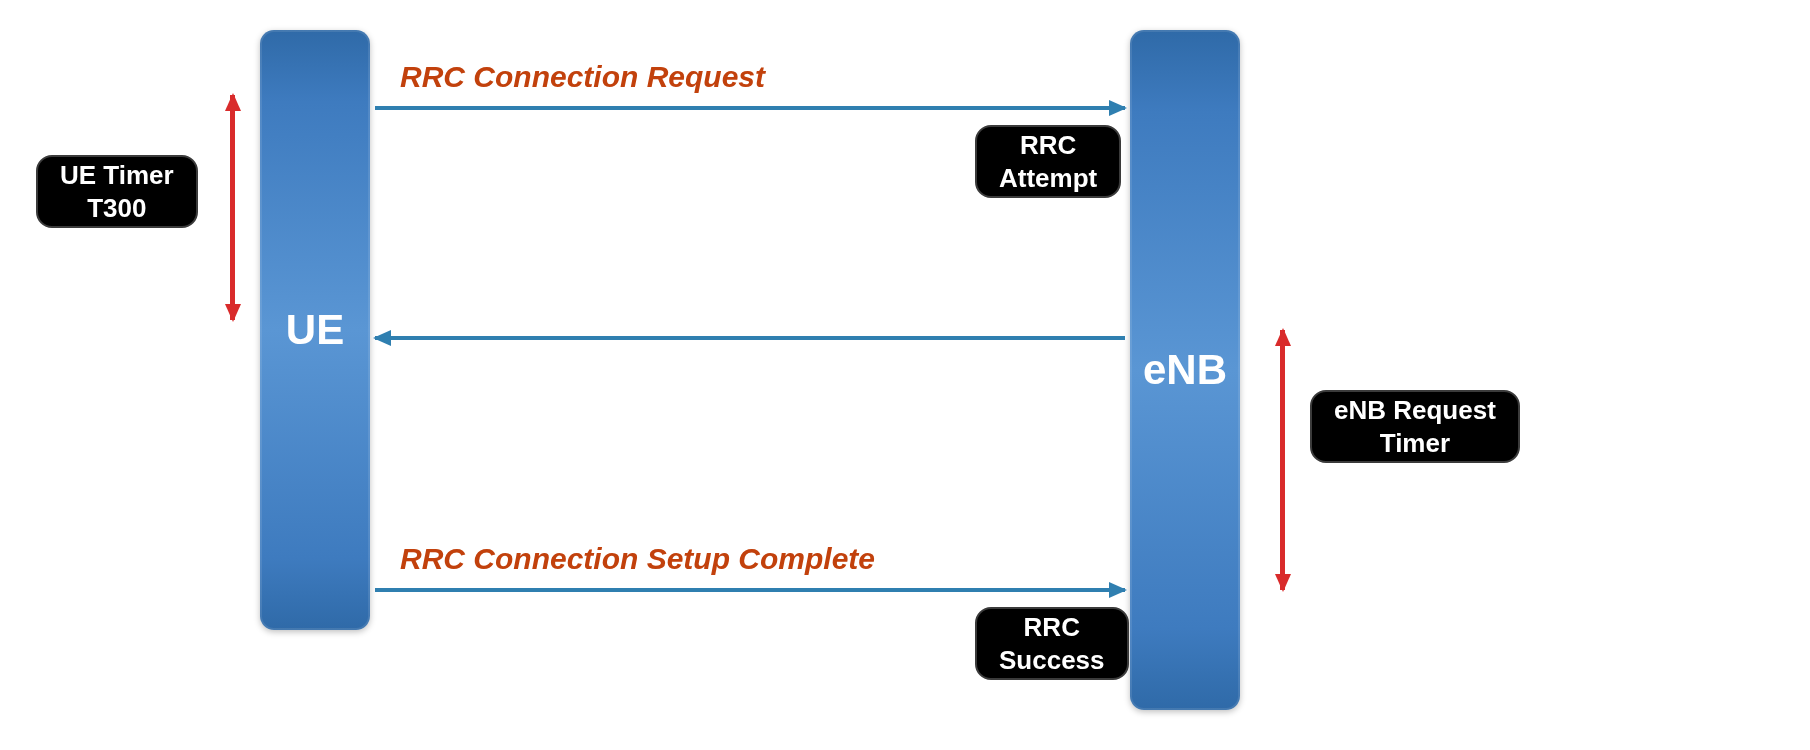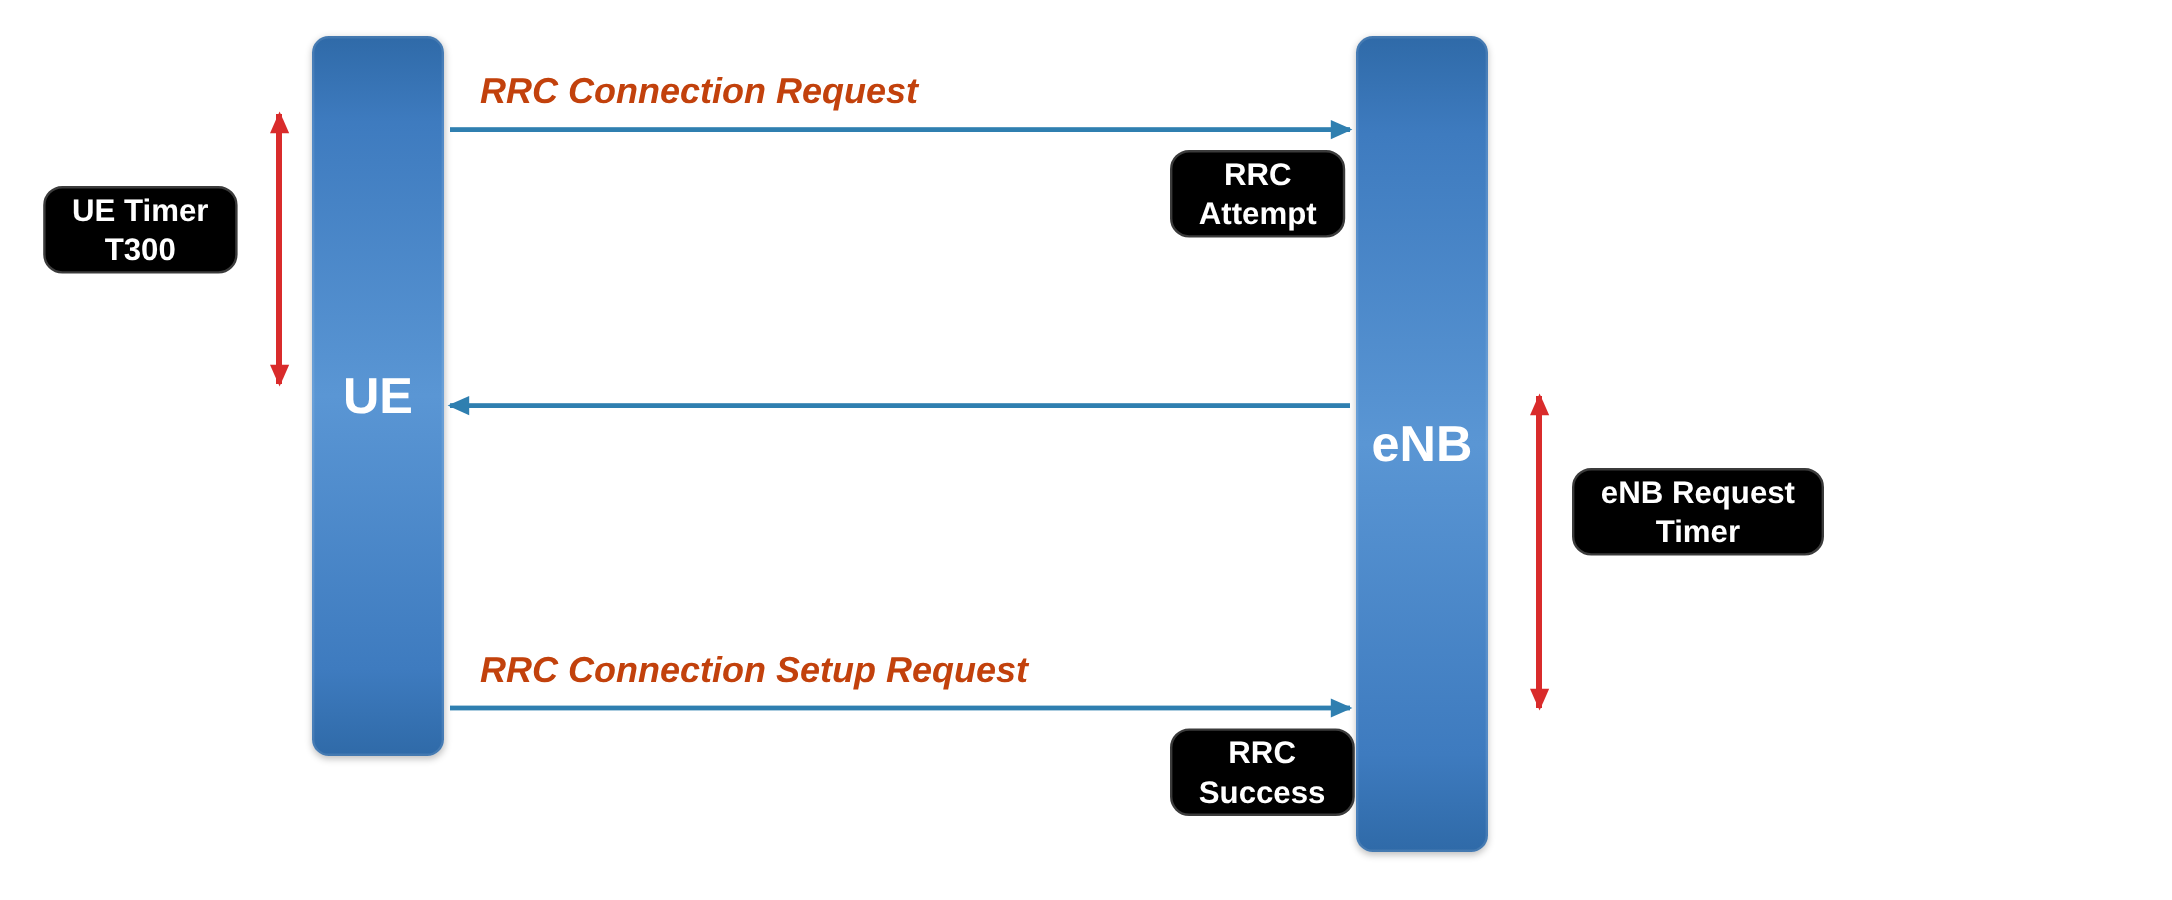--- a/index.html
+++ b/index.html
@@ -118,20 +118,20 @@
   <div class="h-arrow" style="left:375px; top:106px; width:750px;">
     <span class="head-right"></span>
   </div>
   <div class="pill" style="left:975px; top:125px;">RRC
 Attempt</div>
 
   <div class="h-arrow" style="left:375px; top:336px; width:750px;">
     <span class="head-left"></span>
   </div>
 
-  <div class="msg-label" style="left:400px; top:542px;">RRC Connection Setup Request</div>
+  <div class="msg-label" style="left:400px; top:542px;">RRC Connection Setup Complete</div>
   <div class="h-arrow" style="left:375px; top:588px; width:750px;">
     <span class="head-right"></span>
   </div>
   <div class="pill" style="left:975px; top:607px;">RRC
 Success</div>
 
 </div>
 
 </body></html>

